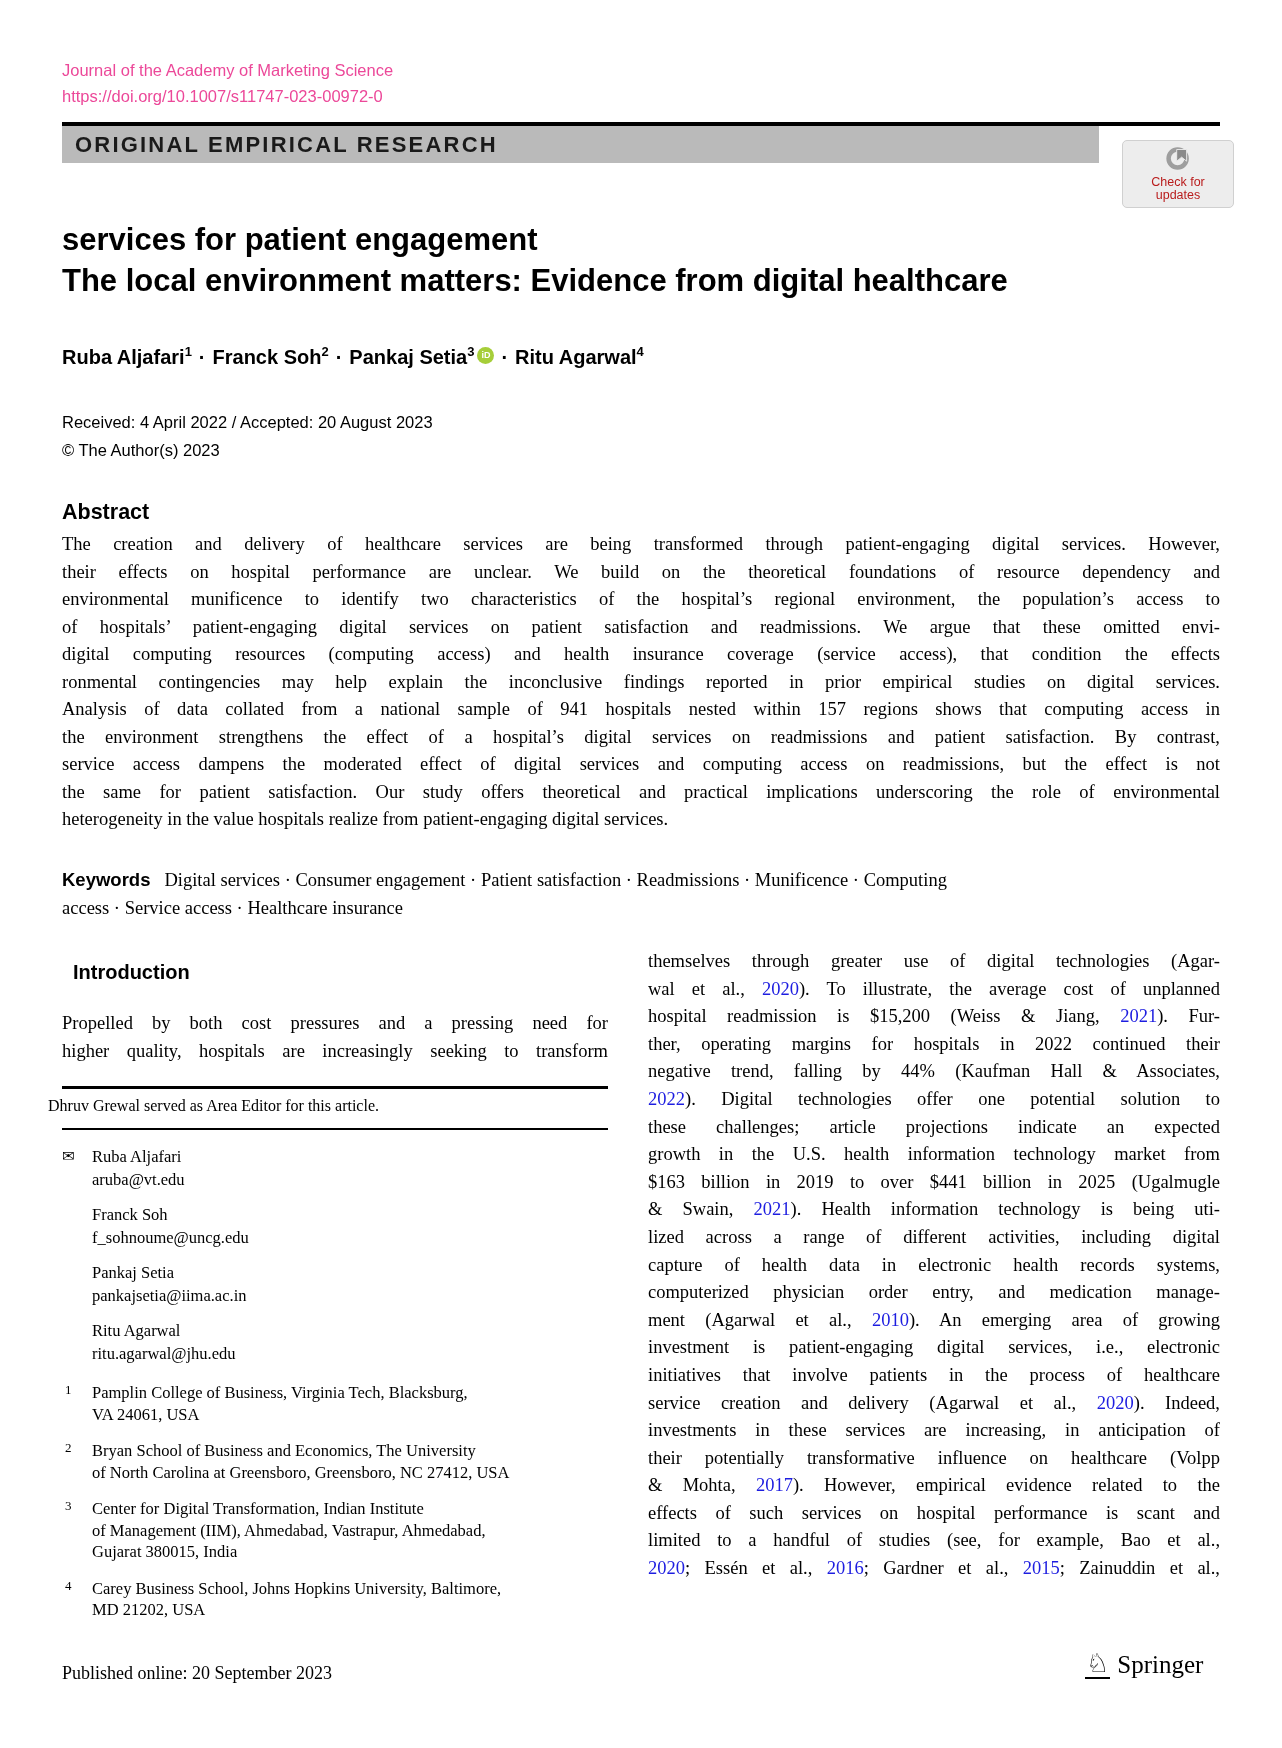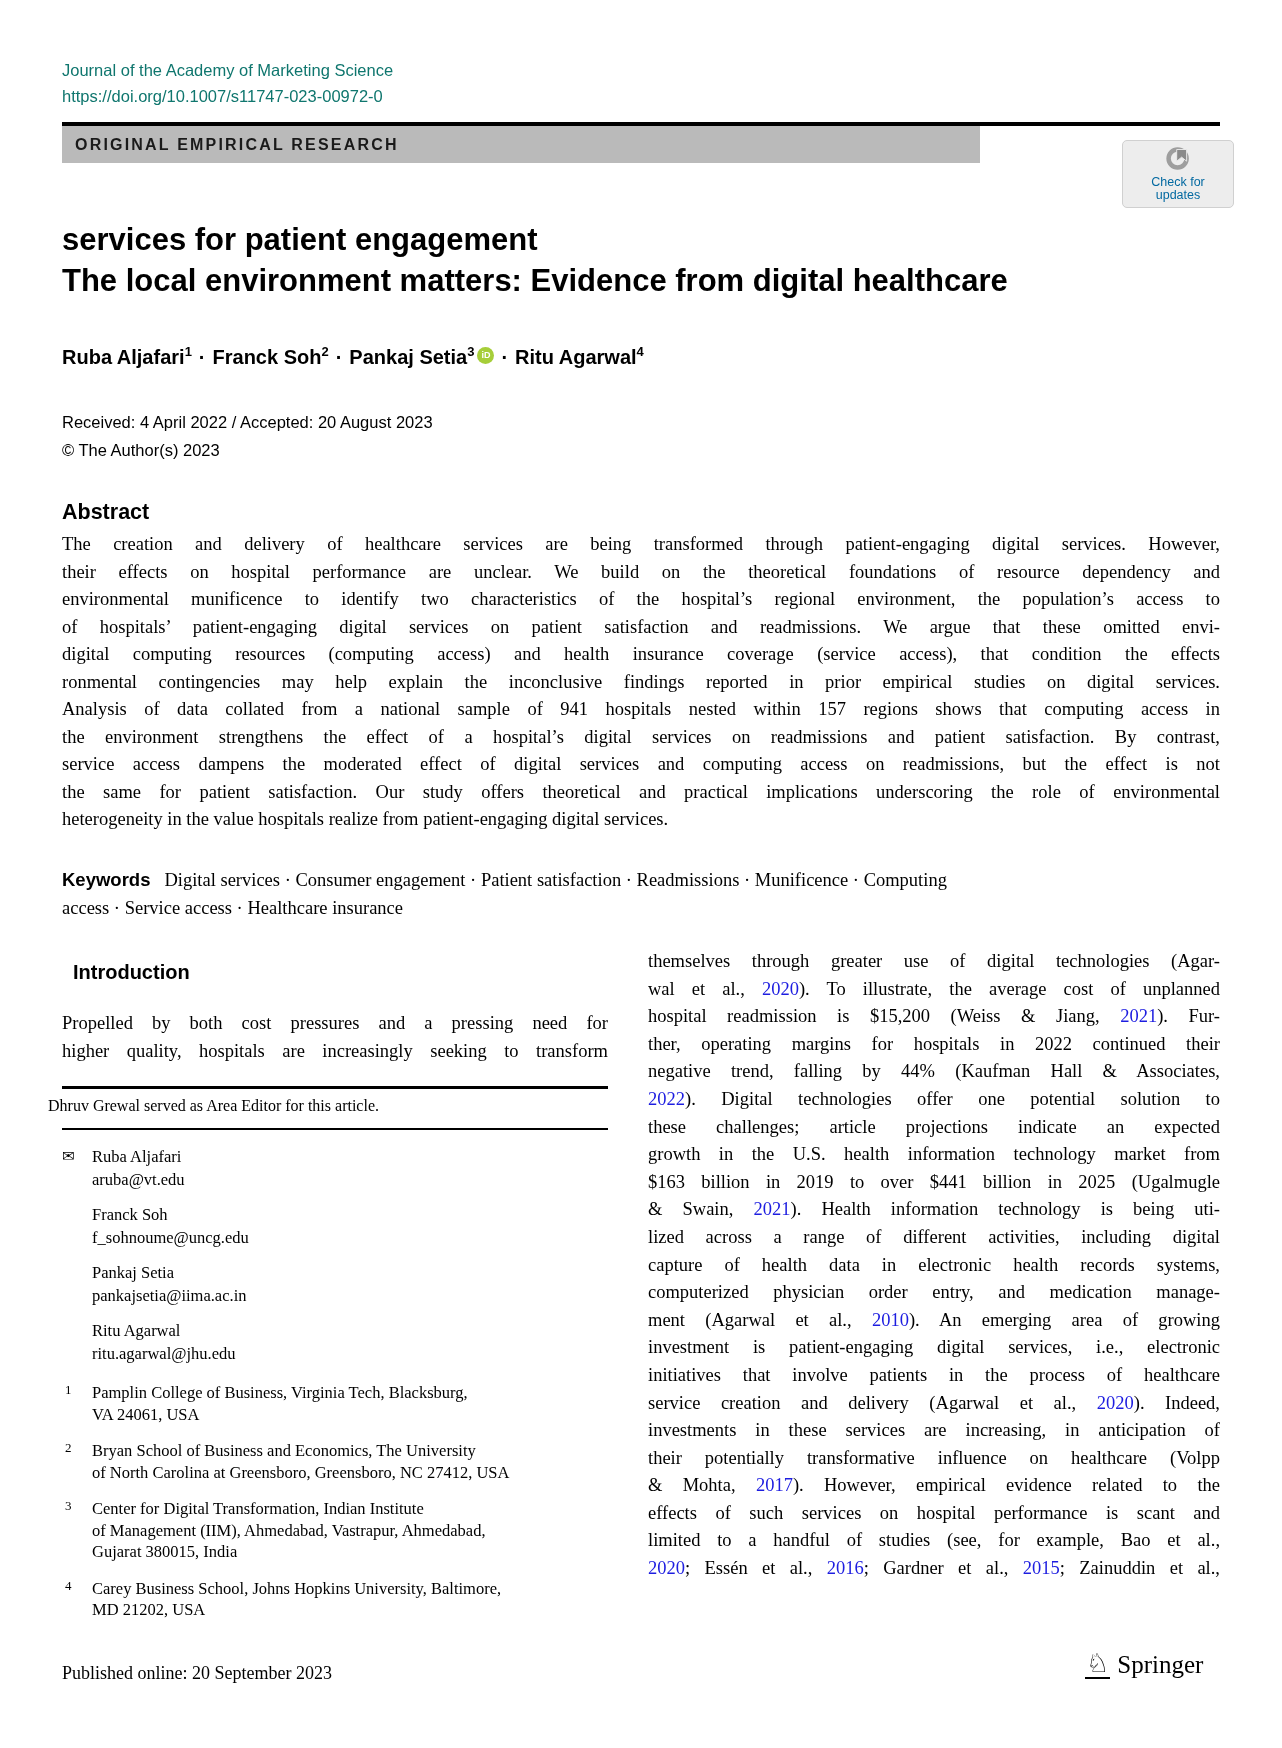--- a/index.html
+++ b/index.html
@@ -1,27 +1,27 @@
 <!DOCTYPE html>
 <html><head>
 <meta charset="utf-8">
 <style>
   html,body{margin:0;padding:0;background:#e8e8e8;}
   .page{position:relative;width:1282px;height:1748px;background:#ffffff;margin:0 auto;
         font-family:"Liberation Serif",serif;color:#000;overflow:hidden;}
 
   .hdr{position:absolute;left:62px;top:57px;font-family:"Liberation Sans",sans-serif;
-       font-size:16.5px;line-height:26px;color:#0f766e;}
+       font-size:16.5px;line-height:26px;color:#ec4899;}
   .rule{position:absolute;left:62px;top:122px;width:1158px;height:4px;background:#000;}
-  .banner{position:absolute;left:62px;top:126px;width:918px;height:37px;background:#bababa;
-          font-family:"Liberation Sans",sans-serif;font-weight:bold;font-size:16px;
+  .banner{position:absolute;left:62px;top:126px;width:1037px;height:37px;background:#bababa;
+          font-family:"Liberation Sans",sans-serif;font-weight:bold;font-size:22px;
           letter-spacing:2.2px;line-height:38px;padding-left:13px;box-sizing:border-box;color:#1a1a1a;}
   .badge{position:absolute;left:1122px;top:140px;width:110px;height:66px;background:#ededed;
          border:1px solid #d0d0d0;border-radius:5px;text-align:center;
-         font-family:"Liberation Sans",sans-serif;font-size:12.5px;line-height:13.5px;color:#0369a1;cursor:pointer;}
+         font-family:"Liberation Sans",sans-serif;font-size:12.5px;line-height:13.5px;color:#b91c1c;cursor:pointer;}
   .badge svg{margin-top:4px;}
 
   .title{position:absolute;left:62px;top:219px;width:1140px;font-family:"Liberation Sans",sans-serif;
          font-weight:bold;font-size:31px;line-height:41px;color:#000;}
   .authors{position:absolute;left:62px;top:344px;font-family:"Liberation Sans",sans-serif;
            font-weight:bold;font-size:20px;color:#000;}
   .authors sup{font-size:13px;}
   .authors .sep{font-weight:bold;margin:0 7px;}
   .orcid{display:inline-block;width:17px;height:17px;border-radius:50%;background:#a6ce39;color:#fff;
          font-family:"Liberation Sans",sans-serif;font-weight:bold;font-size:9px;text-align:center;

